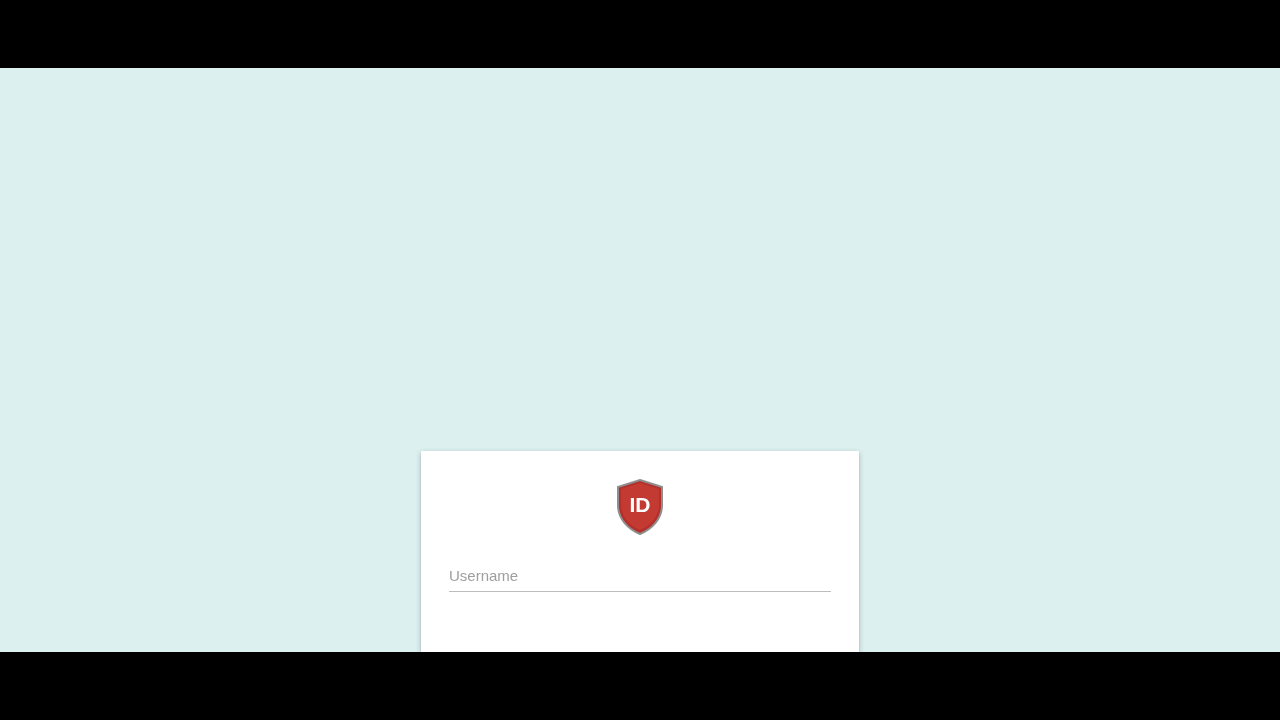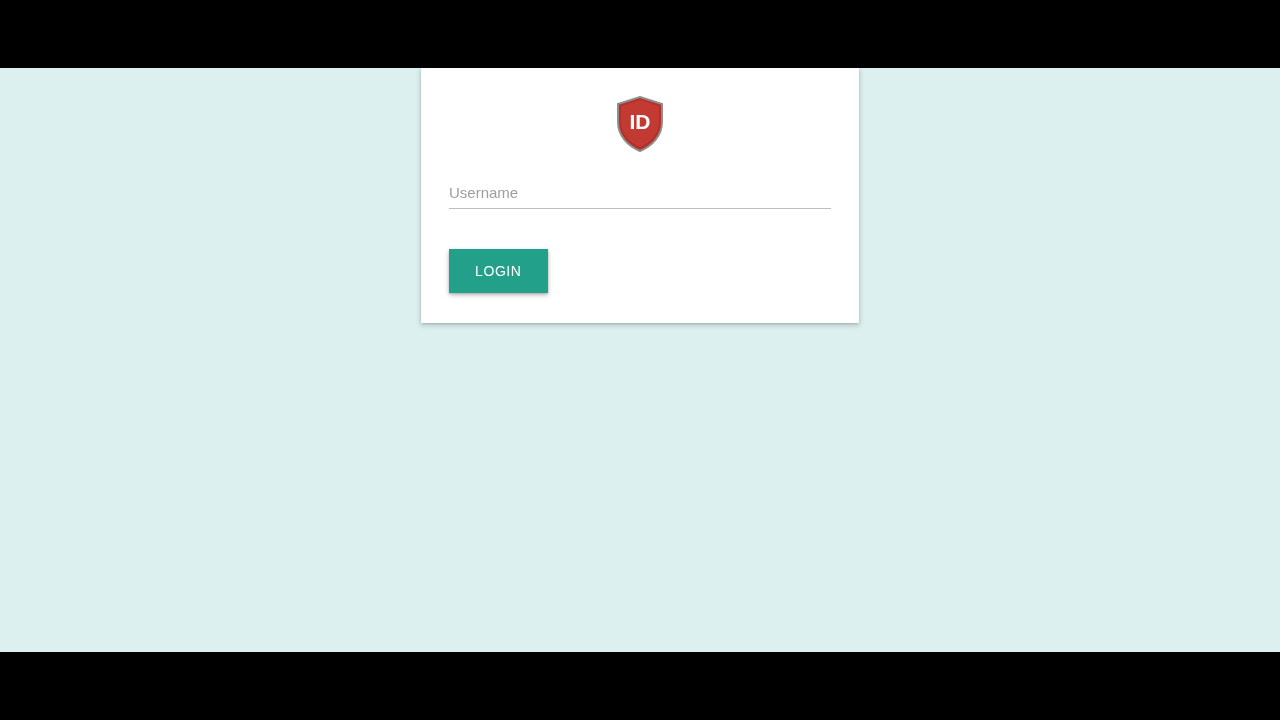--- a/index.html
+++ b/index.html
@@ -15,21 +15,21 @@
       overflow: hidden;
     }
     .viewport {
       position: absolute;
       top: 68px;
       left: 0;
       right: 0;
       height: 584px;
       background: #dcf0f0;
       display: flex;
-      align-items: flex-start;
+      align-items: flex-end;
       justify-content: center;
     }
     .login-card {
       width: 438px;
       background: #fff;
       box-shadow: 0 2px 6px rgba(0,0,0,0.2), 0 1px 2px rgba(0,0,0,0.12);
       padding: 24px 28px 30px 28px;
       display: flex;
       flex-direction: column;
       align-items: flex-start;
@@ -87,15 +87,14 @@
         <path d="M25 4 L44 10 L44 26 C44 38 35 47 25 51 C15 47 6 38 6 26 L6 10 Z" fill="#c33a33"></path>
         <text x="25" y="33" text-anchor="middle" font-family="Arial" font-size="21" font-weight="700" fill="#ffffff">ID</text>
       </svg>
     </div>
 
     <div class="field">
       <input type="text" placeholder="Username" value="" style="">
     </div>
 
 
-    <button class="login-button">LOGIN</button>
   </div>
 </div>
 
 </body></html>

